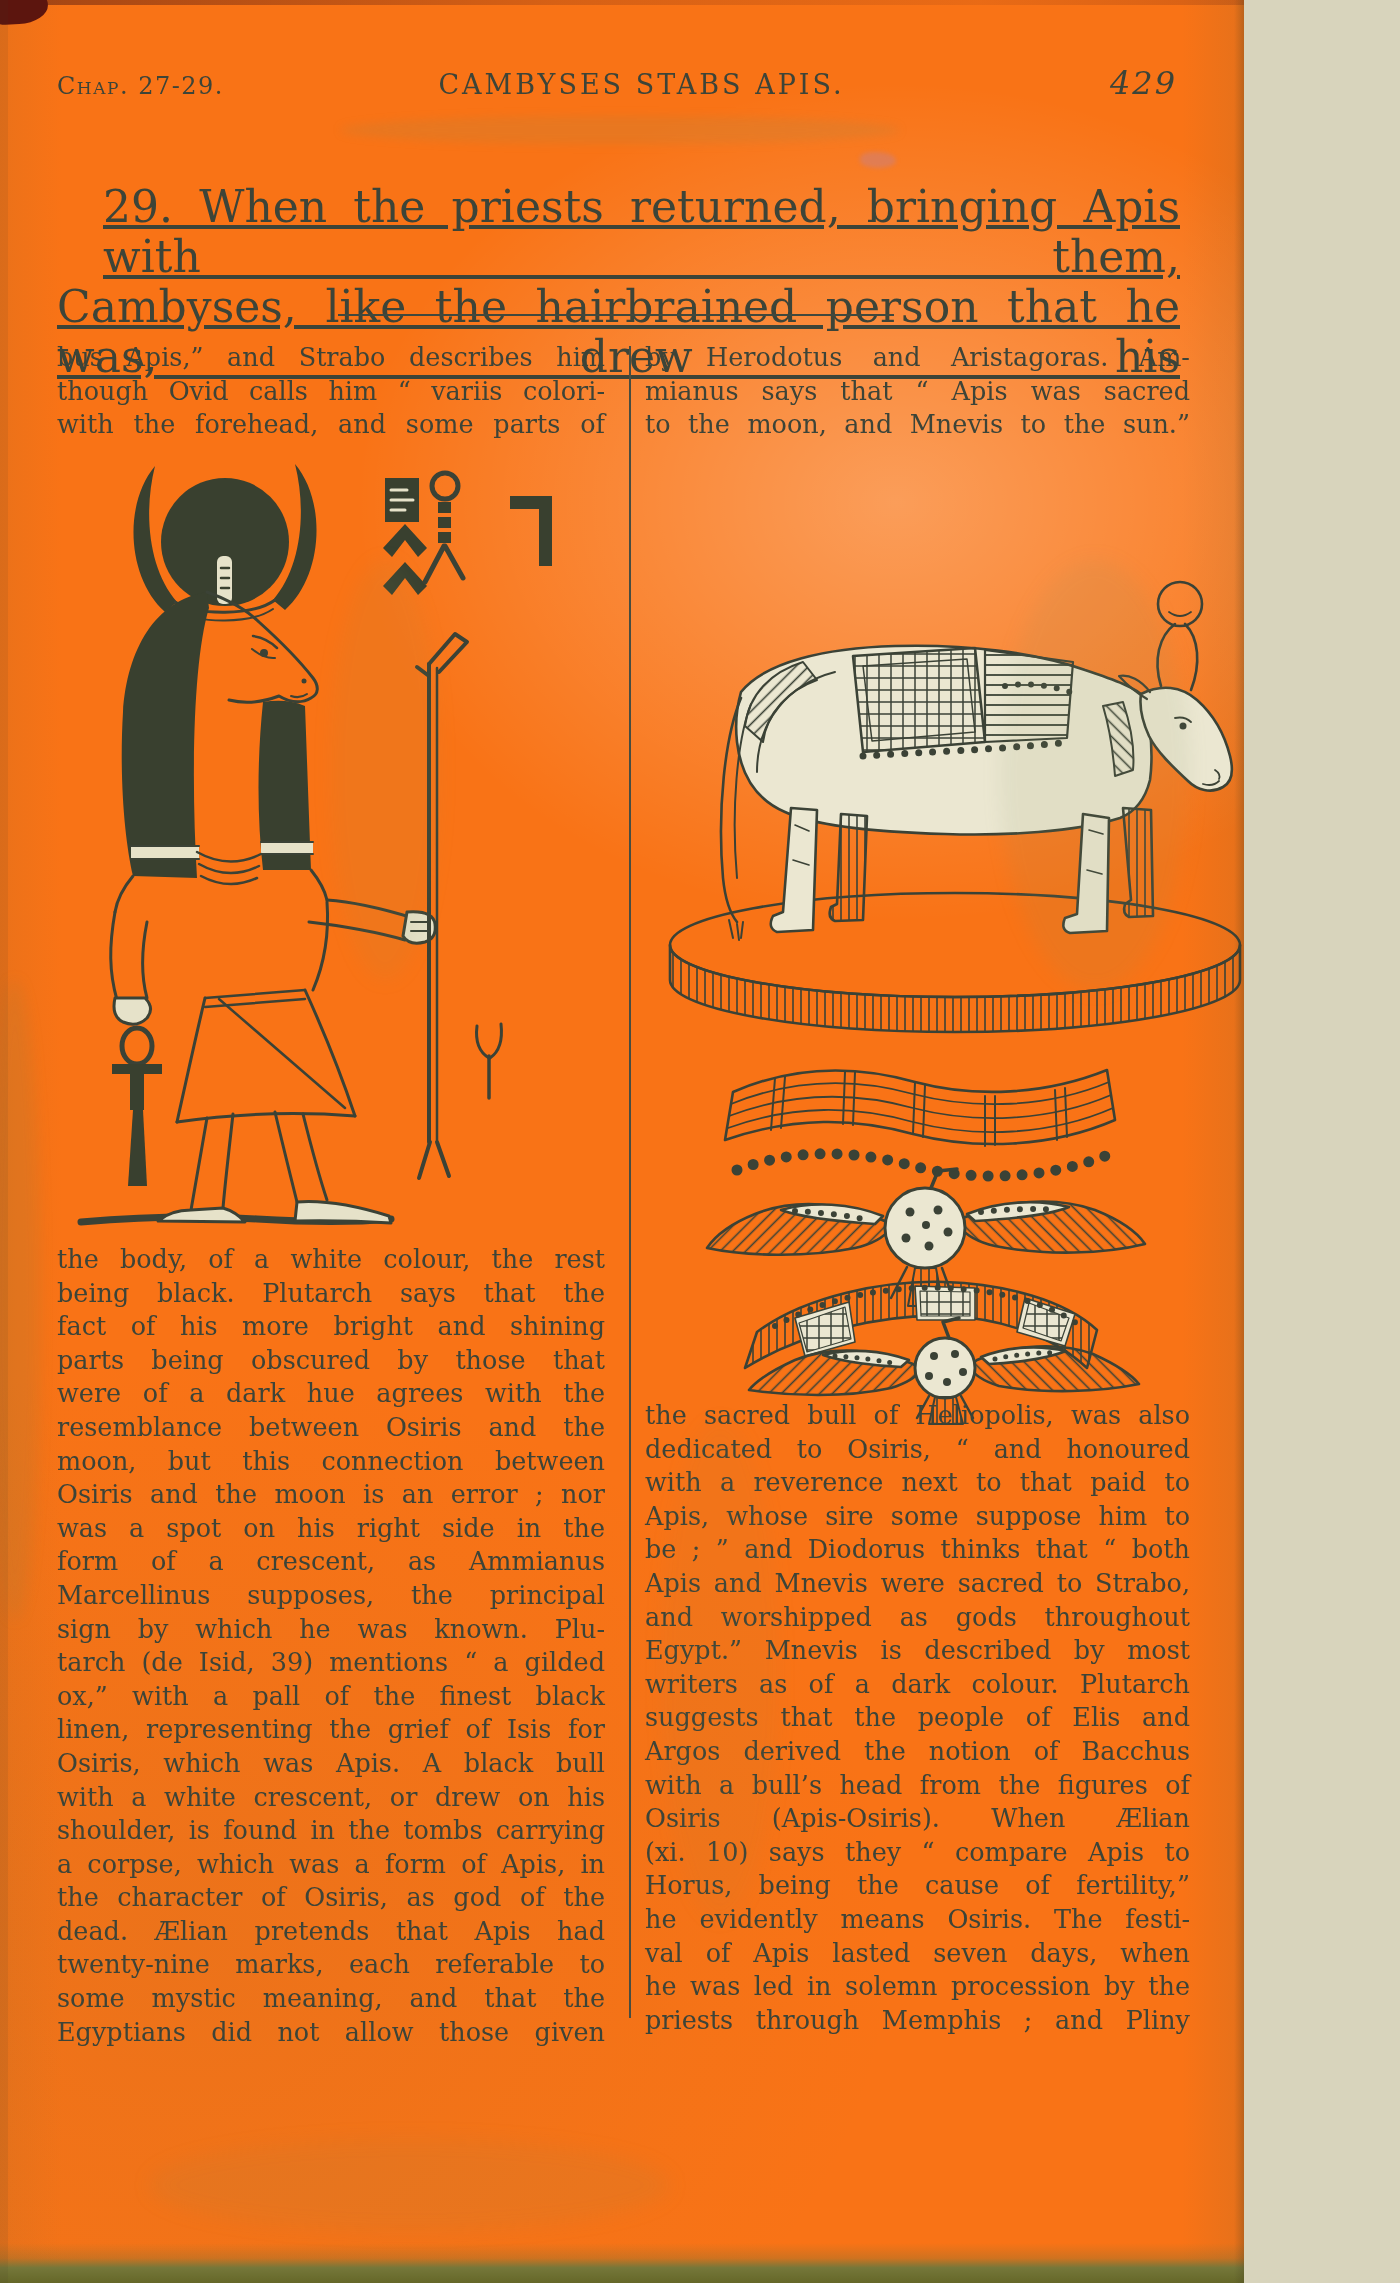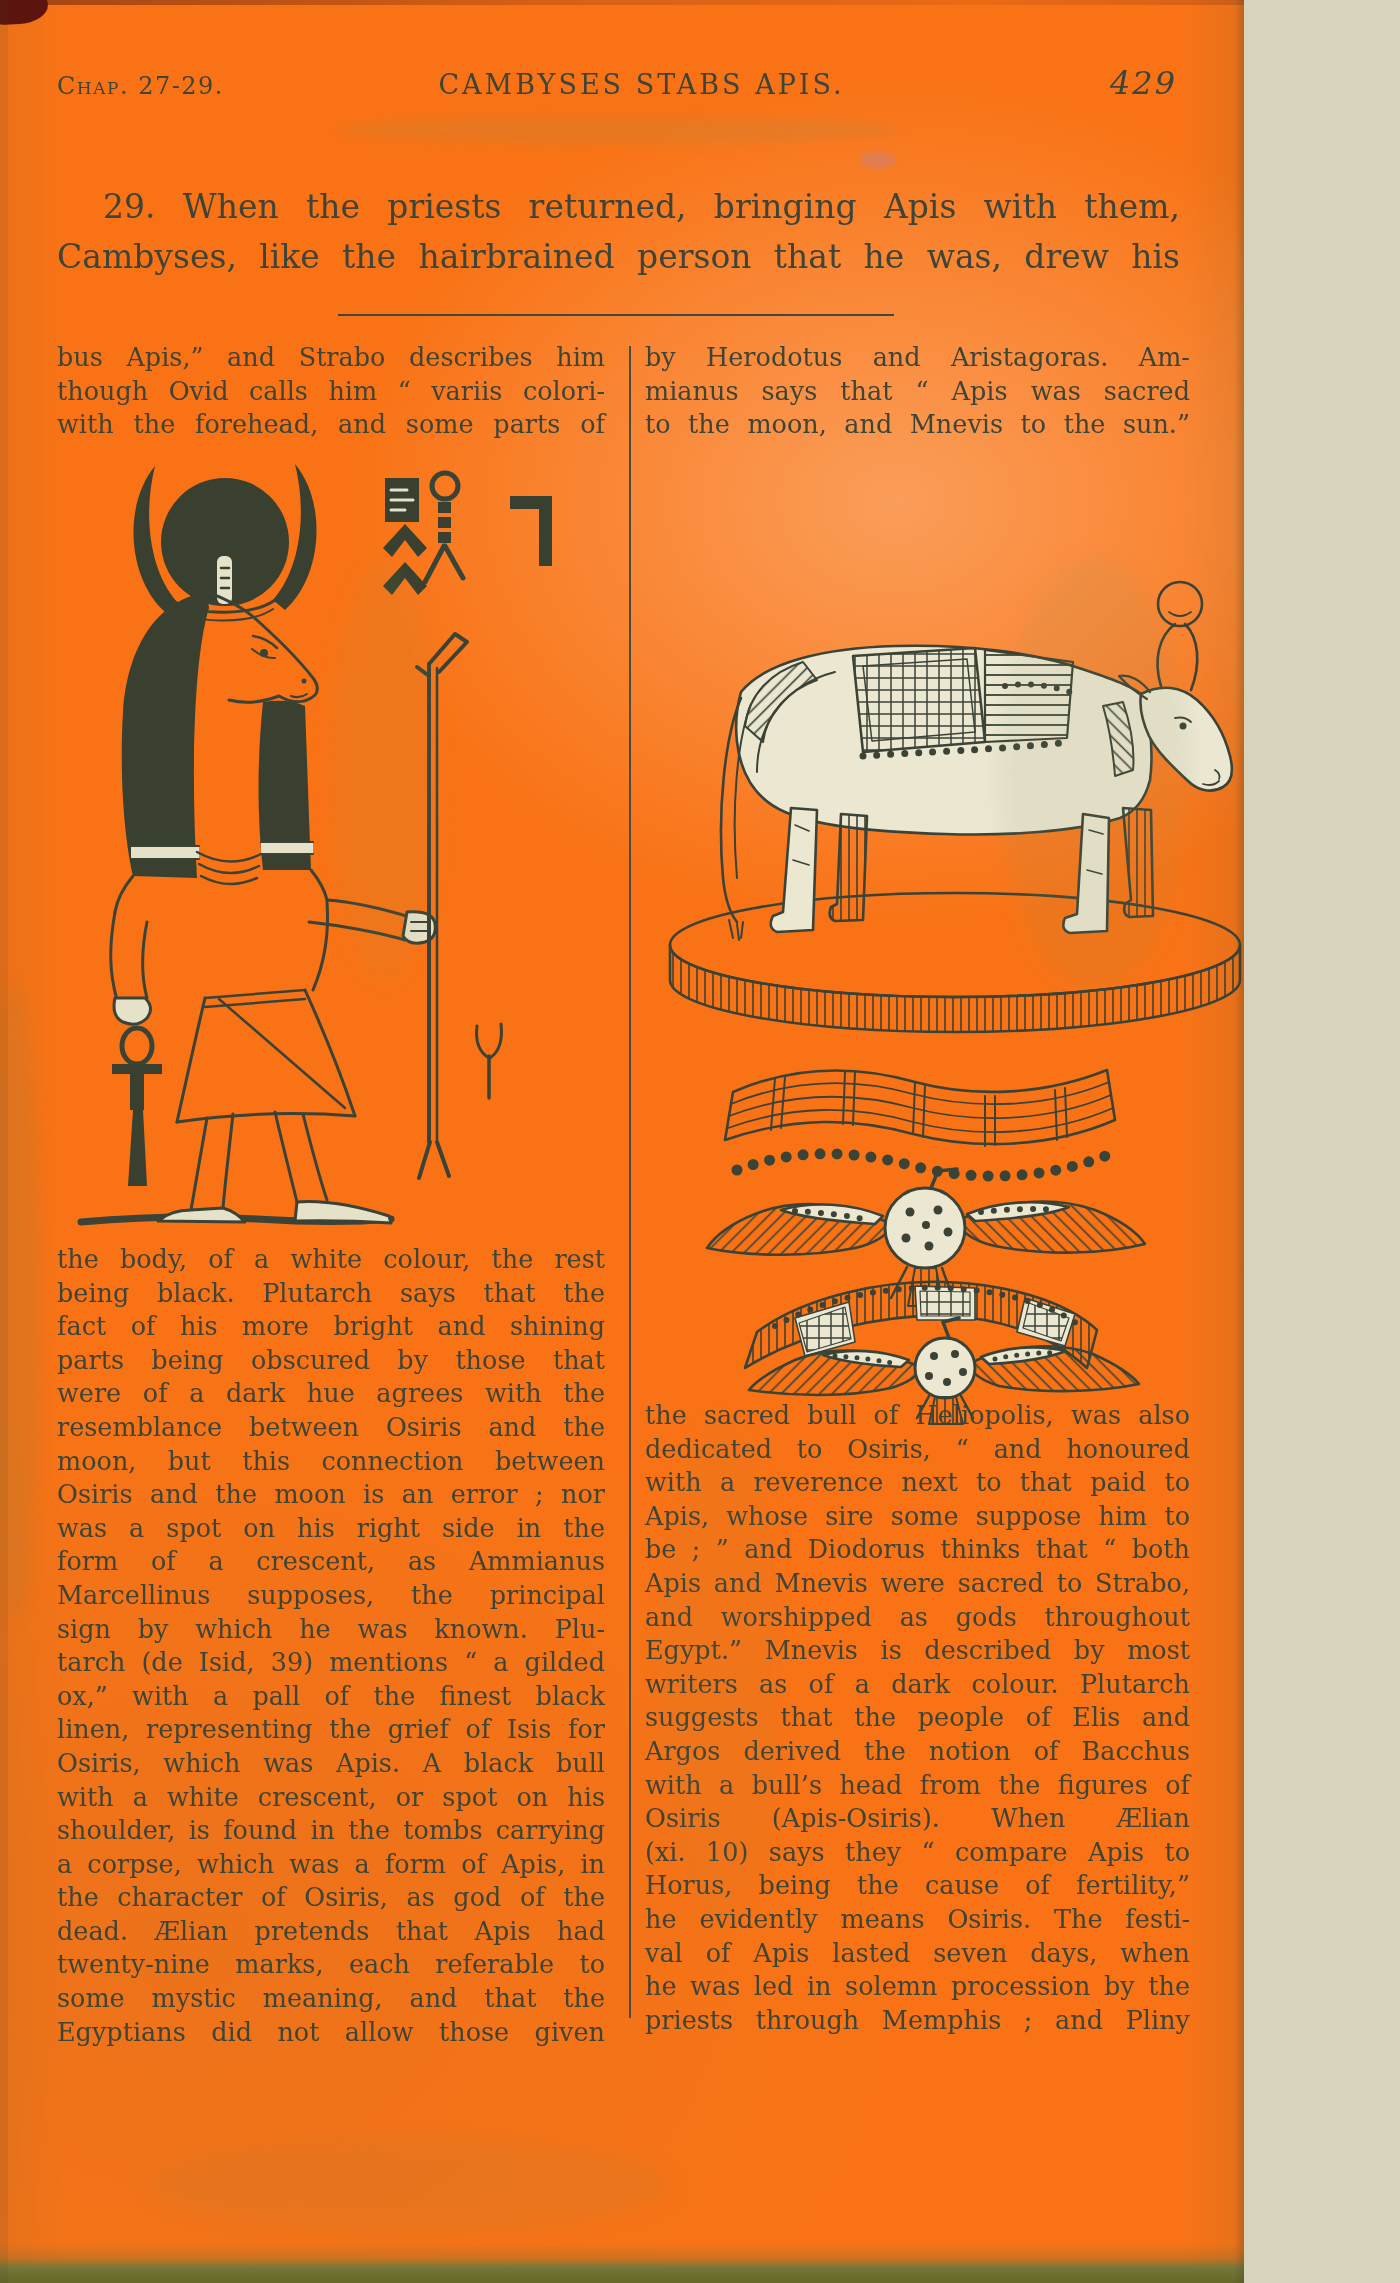--- a/index.html
+++ b/index.html
@@ -11,21 +11,21 @@
     background:
       radial-gradient(900px 700px at 72% 22%, rgba(255,255,244,0.30), transparent 60%),
       radial-gradient(1100px 900px at 15% 85%, rgba(120,110,60,0.10), transparent 65%),
       linear-gradient(90deg, rgba(110,100,55,0.10), transparent 5%, transparent 95%, rgba(110,100,55,0.14));
   }
 
   .chap { position:absolute; left:57px; top:72px; font-size:24px; letter-spacing:1.5px; font-variant:small-caps; }
   .title { position:absolute; left:80px; top:69px; width:1123px; text-align:center; font-size:27px; letter-spacing:3px; }
   .pagenum { position:absolute; left:1110px; top:64px; font-size:32px; letter-spacing:2px;font-style:italic; }
 
-  .intro { position:absolute; left:57px; top:182px; width:1123px; font-size:33px; line-height:50px; }
+  .intro { position:absolute; left:57px; top:182px; width:1123px; font-size:44px; line-height:50px;text-decoration:underline; }
   .intro .tline { text-align:justify; text-align-last:justify; }
   .intro .tline:first-child { padding-left:46px; }
 
   .rule { position:absolute; left:338px; top:314px; width:556px; height:2px; background:#41483d; }
   .divider { position:absolute; left:629px; top:346px; width:2px; height:1672px; background:#474d41; }
 
   .fn { position:absolute; font-size:25.5px; line-height:33.6px; }
   .fn .tline { text-align:justify; text-align-last:justify; }
   .fn-lt { left:57px; top:341px; width:548px; }
   .fn-lb { left:57px; top:1243px; width:548px; }
@@ -182,21 +182,21 @@
       <div class="tline">moon, but this connection between</div>
       <div class="tline">Osiris and the moon is an error ; nor</div>
       <div class="tline">was a spot on his right side in the</div>
       <div class="tline">form of a crescent, as Ammianus</div>
       <div class="tline">Marcellinus supposes, the principal</div>
       <div class="tline">sign by which he was known. Plu-</div>
       <div class="tline">tarch (de Isid, 39) mentions “ a gilded</div>
       <div class="tline">ox,” with a pall of the finest black</div>
       <div class="tline">linen, representing the grief of Isis for</div>
       <div class="tline">Osiris, which was Apis. A black bull</div>
-      <div class="tline">with a white crescent, or spot on his</div>
+      <div class="tline">with a white crescent, or drew on his</div>
       <div class="tline">shoulder, is found in the tombs carrying</div>
       <div class="tline">a corpse, which was a form of Apis, in</div>
       <div class="tline">the character of Osiris, as god of the</div>
       <div class="tline">dead. Ælian pretends that Apis had</div>
       <div class="tline">twenty-nine marks, each referable to</div>
       <div class="tline">some mystic meaning, and that the</div>
       <div class="tline">Egyptians did not allow those given</div>
     </div>
 
   <div class="fn fn-rt">

